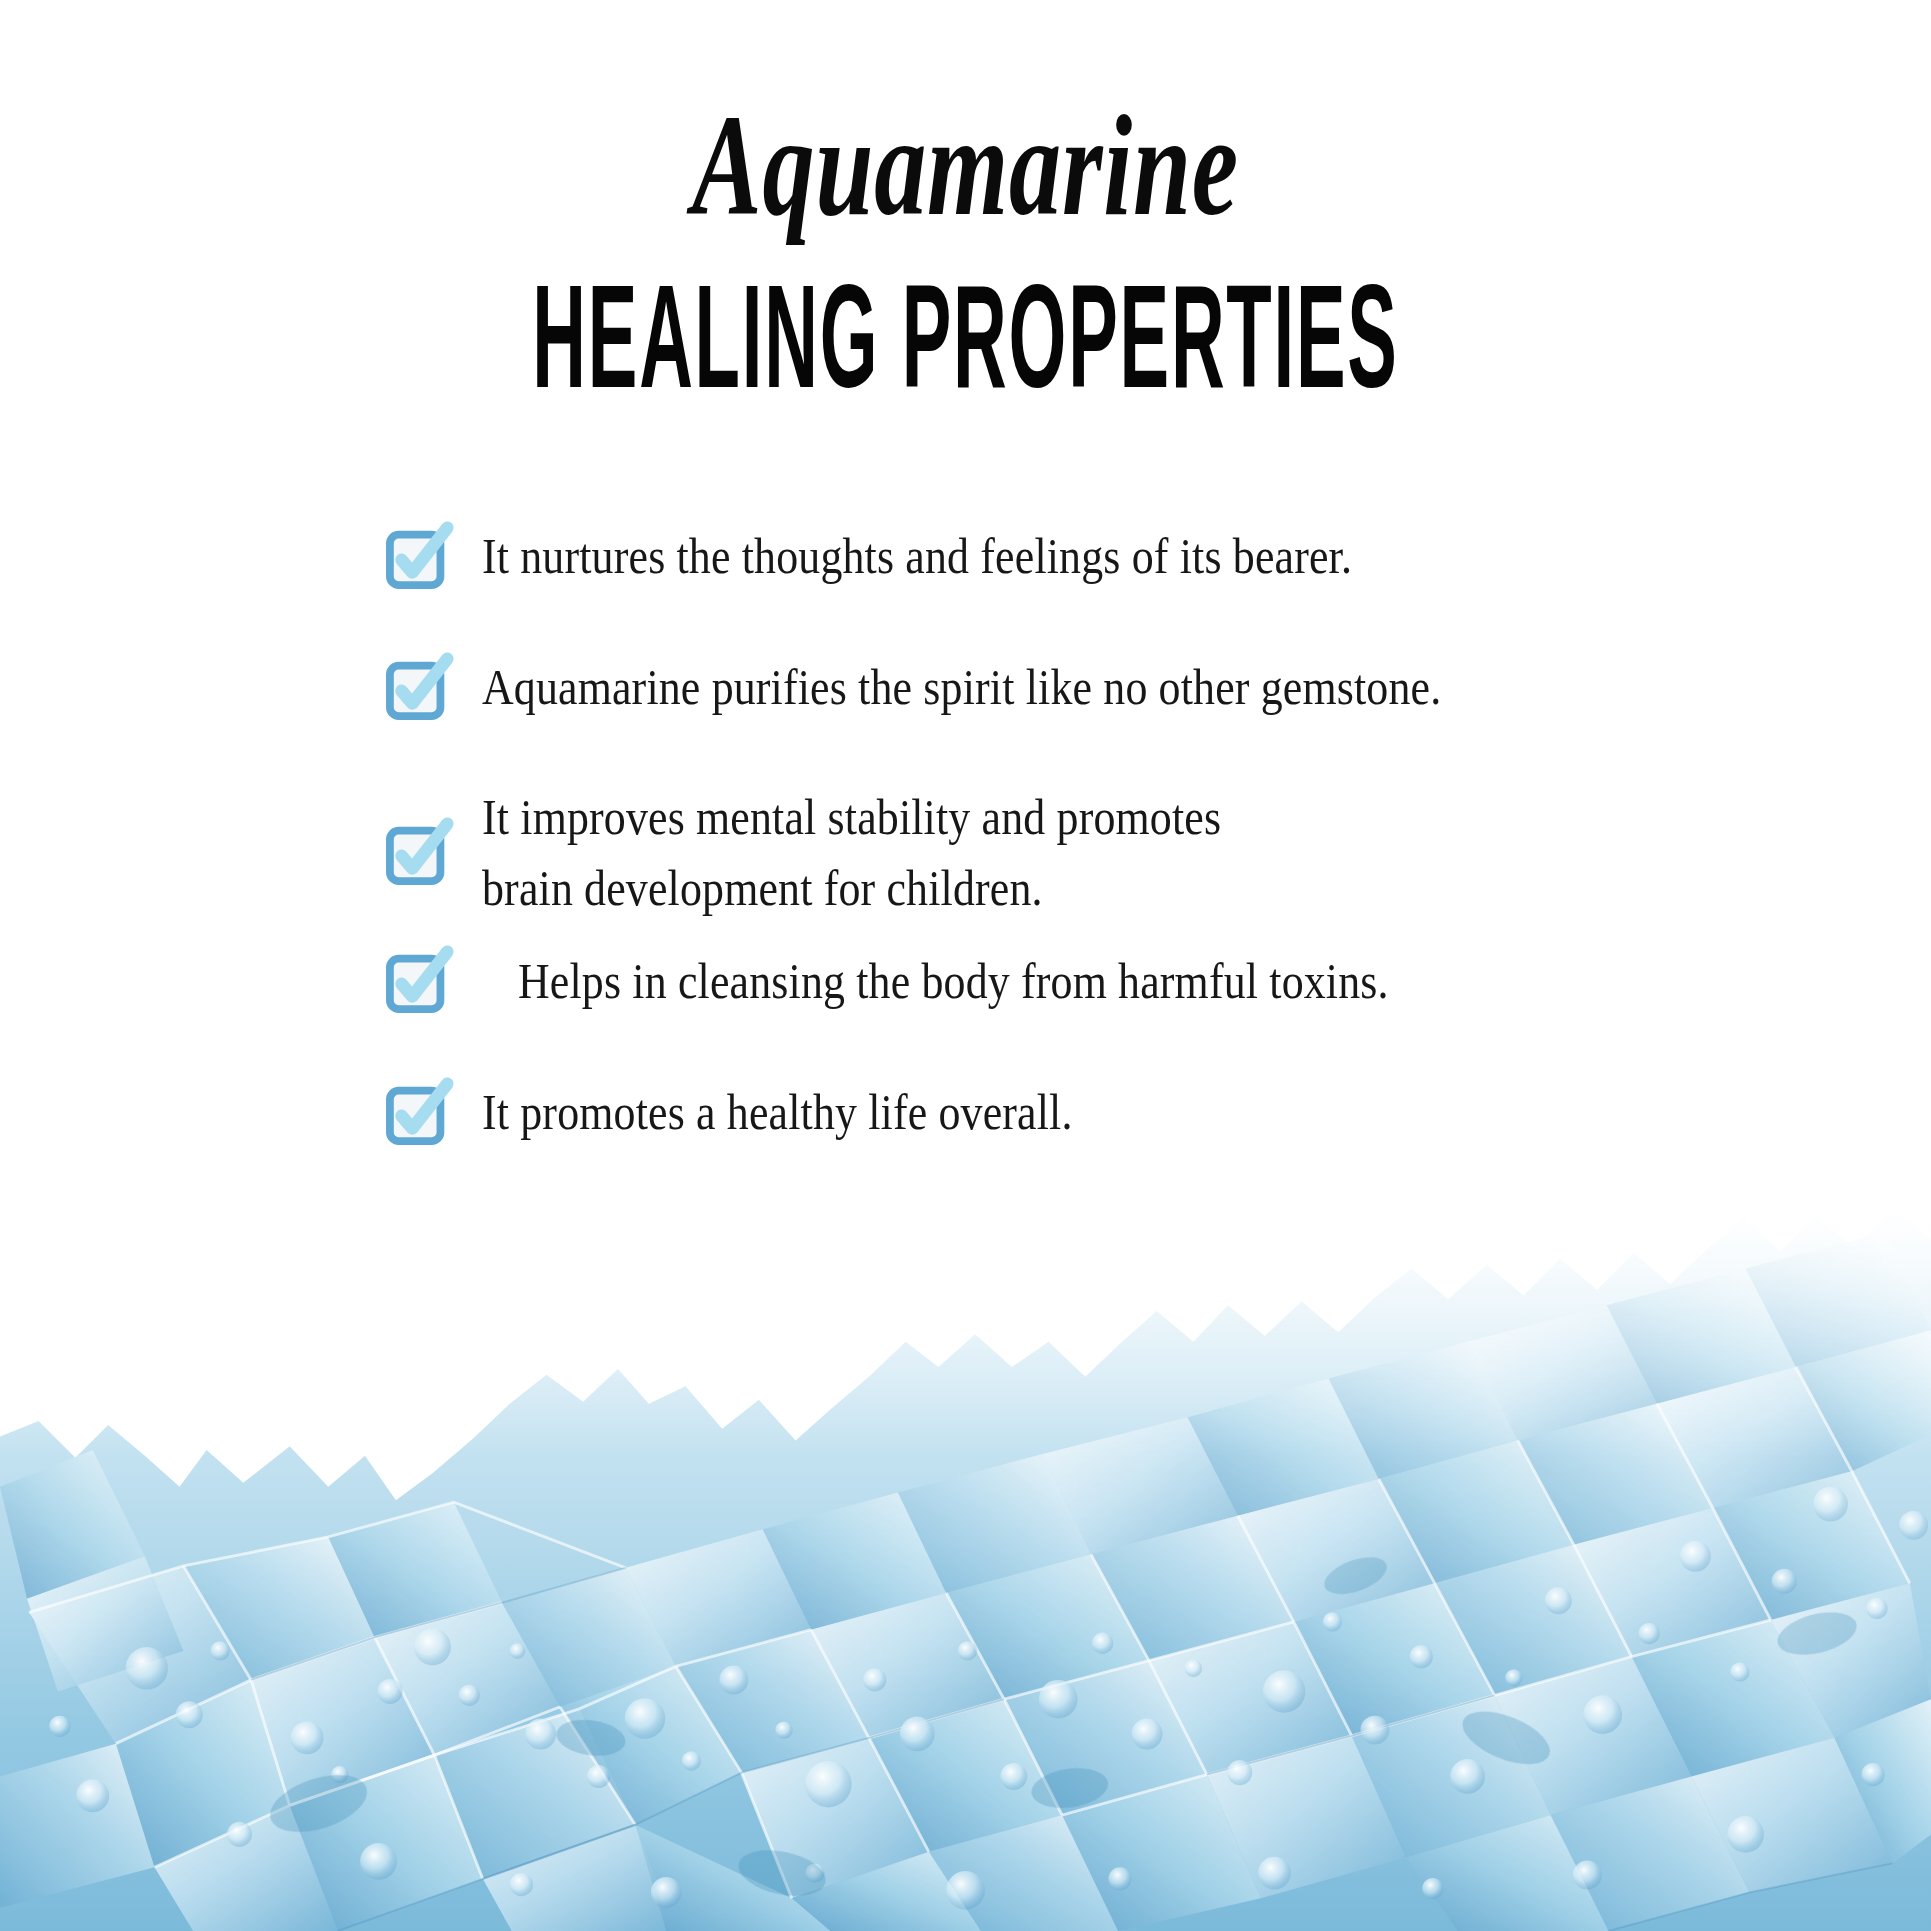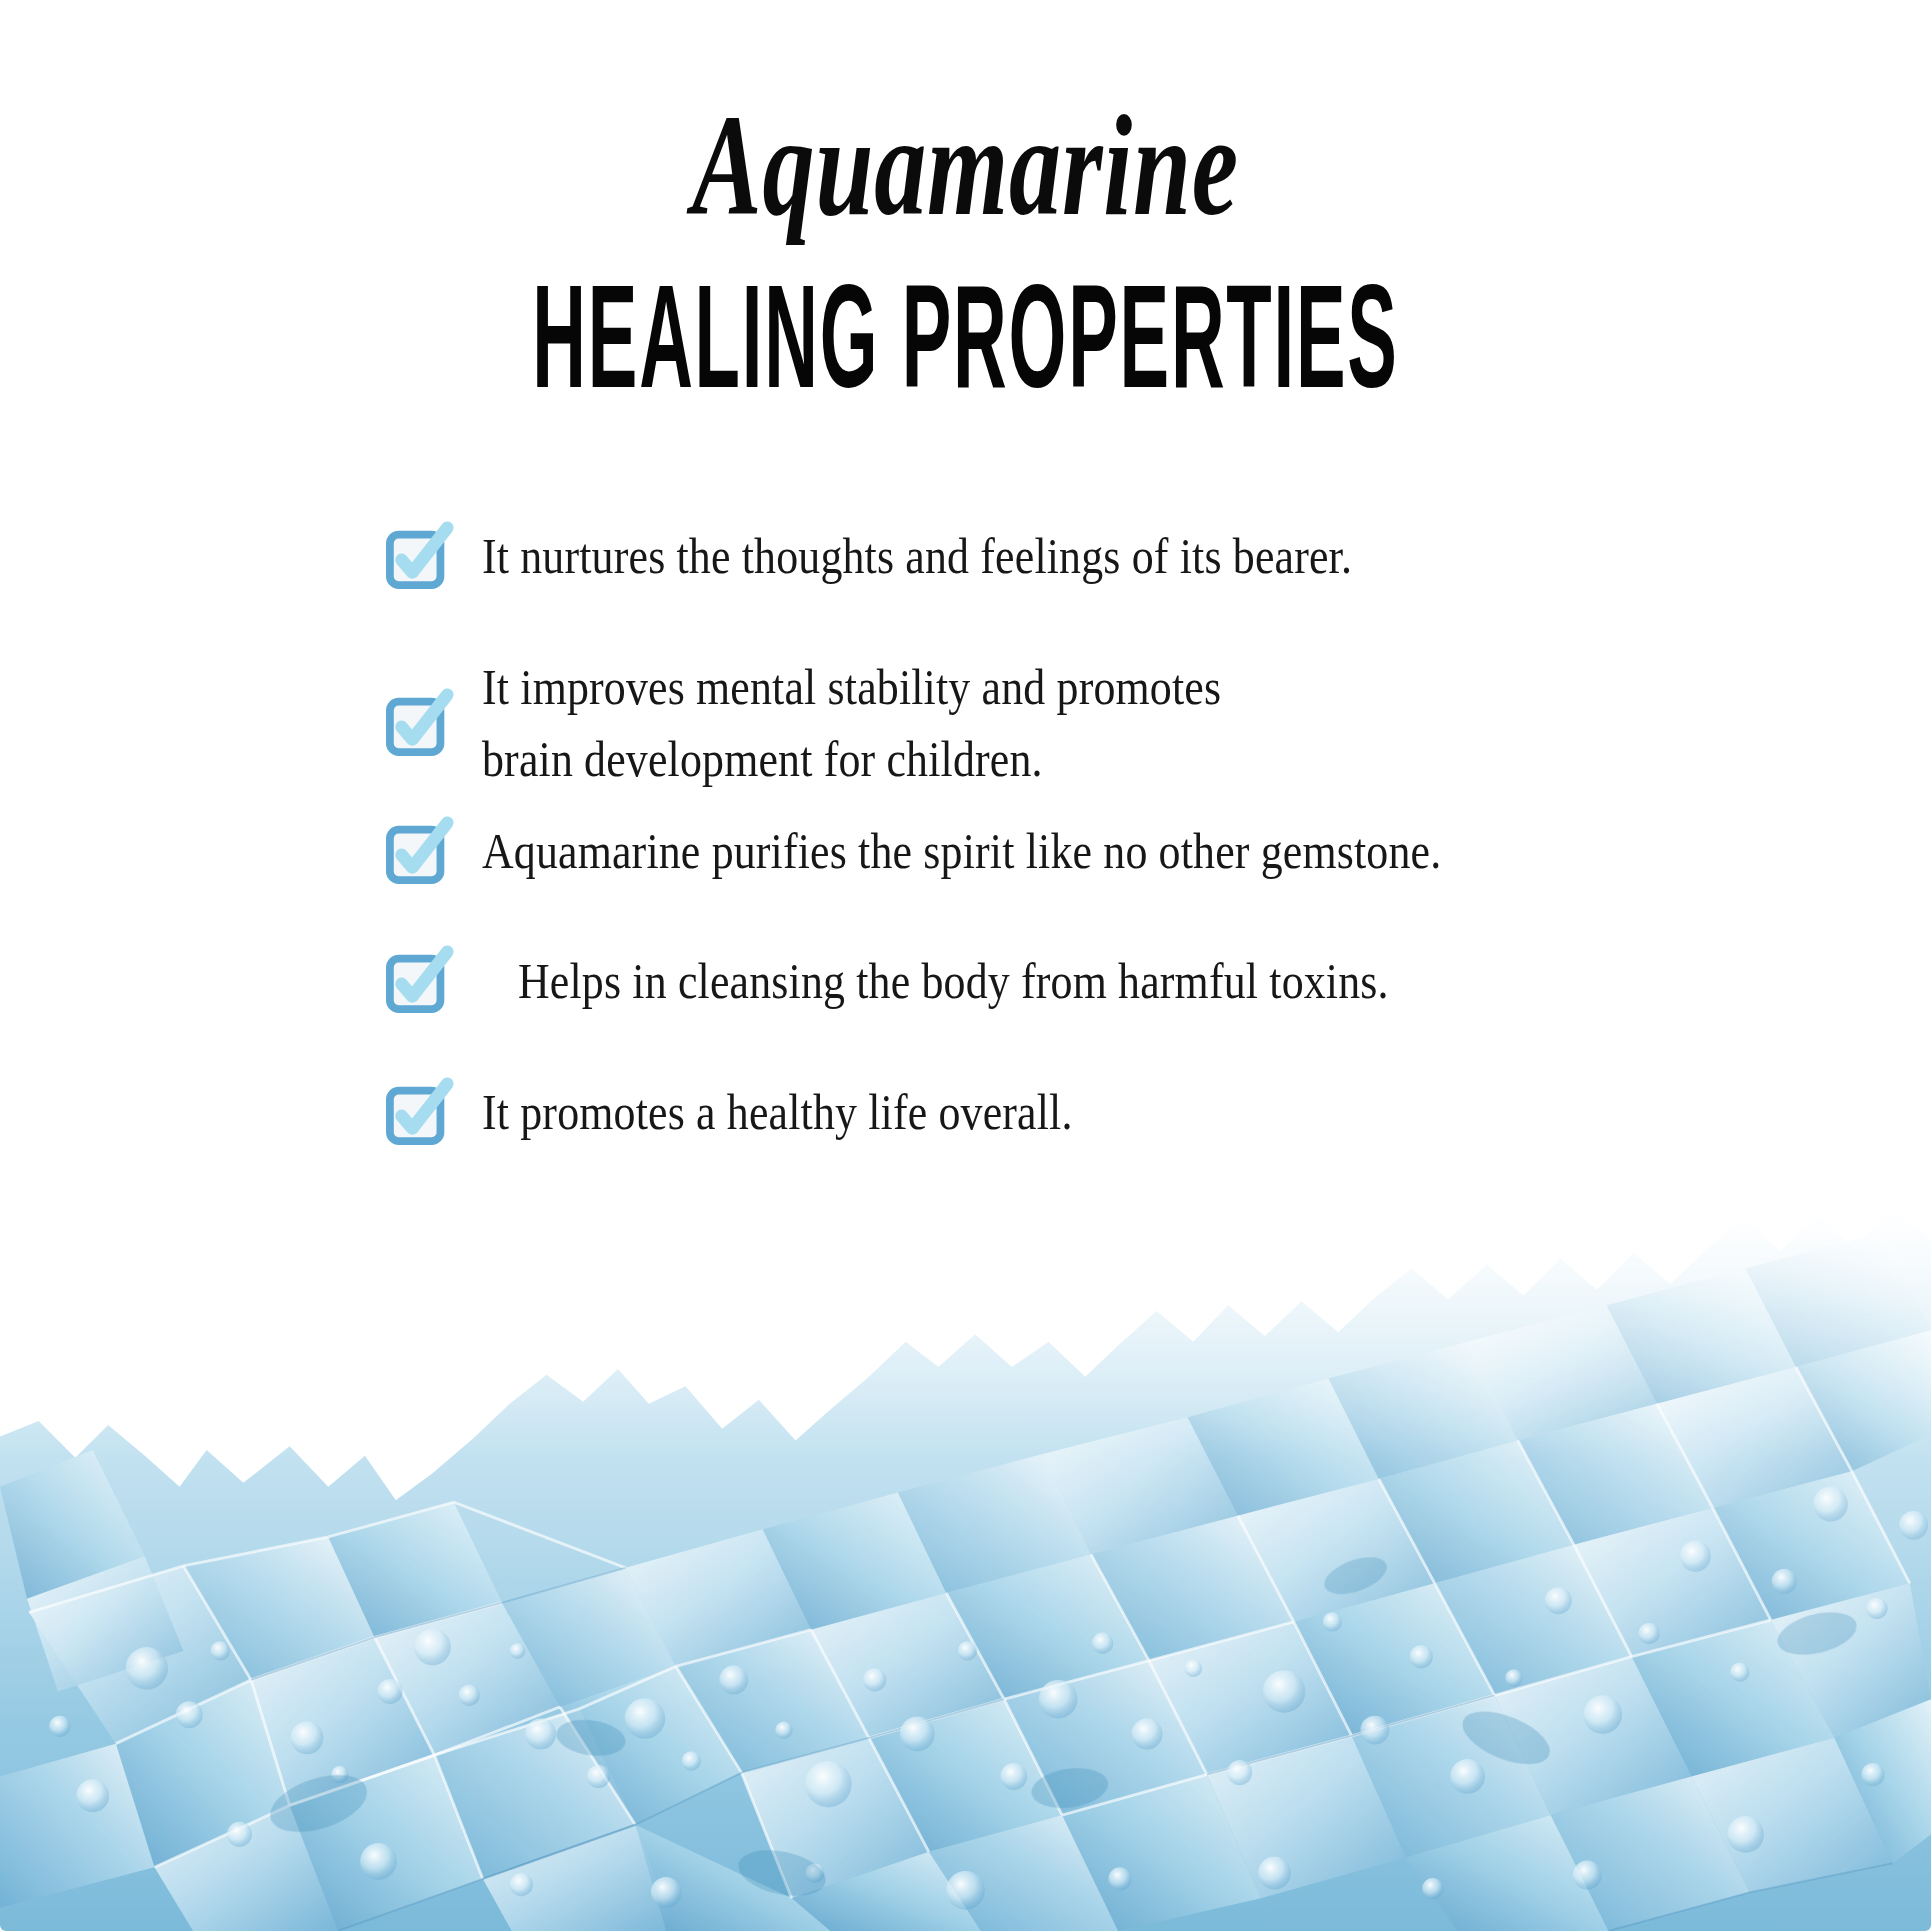--- a/index.html
+++ b/index.html
@@ -11,21 +11,20 @@
     overflow: hidden;
   }
 
   .poster {
     position: relative;
     width: 1931px;
     height: 1931px;
     background: #ffffff;
     overflow: hidden;
     font-family: "Liberation Serif", "DejaVu Serif", serif;
-    border-radius: 6px;
   }
 
   
   .header {
     position: absolute;
     top: 0;
     left: 0;
     width: 1931px;
     text-align: center;
     padding-top: 93px;
@@ -144,39 +143,39 @@
     <div class="check-row r1">
       <span class="checkbox-icon">
         <svg viewBox="0 0 70 70" xmlns="http://www.w3.org/2000/svg">
           <rect x="3" y="13" width="52" height="52" rx="9" ry="9" fill="#F4F7F9" stroke="#5FA8D3" stroke-width="8"></rect>
           <path d="M15 39 L26 52 L62 6" fill="none" stroke="#A5DCF0" stroke-width="13" stroke-linecap="round" stroke-linejoin="round"></path>
         </svg>
       </span>
       <span class="check-text">It nurtures the thoughts and feelings of its bearer.</span>
     </div>
 
+    <div class="check-row r3">
+      <span class="checkbox-icon">
+        <svg viewBox="0 0 70 70" xmlns="http://www.w3.org/2000/svg">
+          <rect x="3" y="13" width="52" height="52" rx="9" ry="9" fill="#F4F7F9" stroke="#5FA8D3" stroke-width="8"></rect>
+          <path d="M15 39 L26 52 L62 6" fill="none" stroke="#A5DCF0" stroke-width="13" stroke-linecap="round" stroke-linejoin="round"></path>
+        </svg>
+      </span>
+      <span class="check-text">Aquamarine purifies the spirit like no other gemstone.</span>
+    </div>
+
     <div class="check-row r2">
       <span class="checkbox-icon">
         <svg viewBox="0 0 70 70" xmlns="http://www.w3.org/2000/svg">
           <rect x="3" y="13" width="52" height="52" rx="9" ry="9" fill="#F4F7F9" stroke="#5FA8D3" stroke-width="8"></rect>
           <path d="M15 39 L26 52 L62 6" fill="none" stroke="#A5DCF0" stroke-width="13" stroke-linecap="round" stroke-linejoin="round"></path>
         </svg>
       </span>
       <span class="check-text">It improves mental stability and promotes
 brain development for children.</span>
-    </div>
-
-    <div class="check-row r3">
-      <span class="checkbox-icon">
-        <svg viewBox="0 0 70 70" xmlns="http://www.w3.org/2000/svg">
-          <rect x="3" y="13" width="52" height="52" rx="9" ry="9" fill="#F4F7F9" stroke="#5FA8D3" stroke-width="8"></rect>
-          <path d="M15 39 L26 52 L62 6" fill="none" stroke="#A5DCF0" stroke-width="13" stroke-linecap="round" stroke-linejoin="round"></path>
-        </svg>
-      </span>
-      <span class="check-text">Aquamarine purifies the spirit like no other gemstone.</span>
     </div>
 
     <div class="check-row r4">
       <span class="checkbox-icon">
         <svg viewBox="0 0 70 70" xmlns="http://www.w3.org/2000/svg">
           <rect x="3" y="13" width="52" height="52" rx="9" ry="9" fill="#F4F7F9" stroke="#5FA8D3" stroke-width="8"></rect>
           <path d="M15 39 L26 52 L62 6" fill="none" stroke="#A5DCF0" stroke-width="13" stroke-linecap="round" stroke-linejoin="round"></path>
         </svg>
       </span>
       <span class="check-text">Helps in cleansing the body from harmful toxins.</span>

